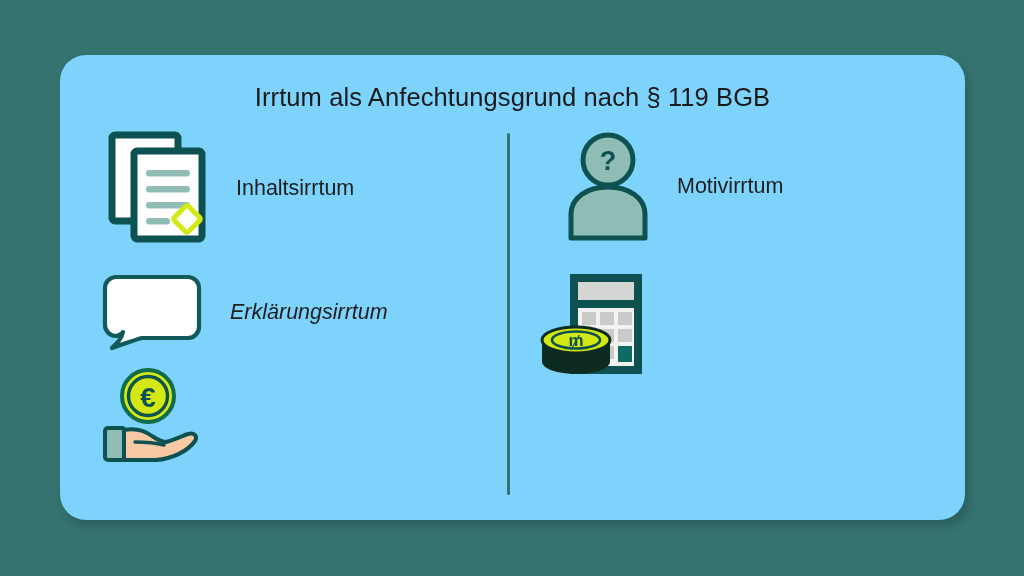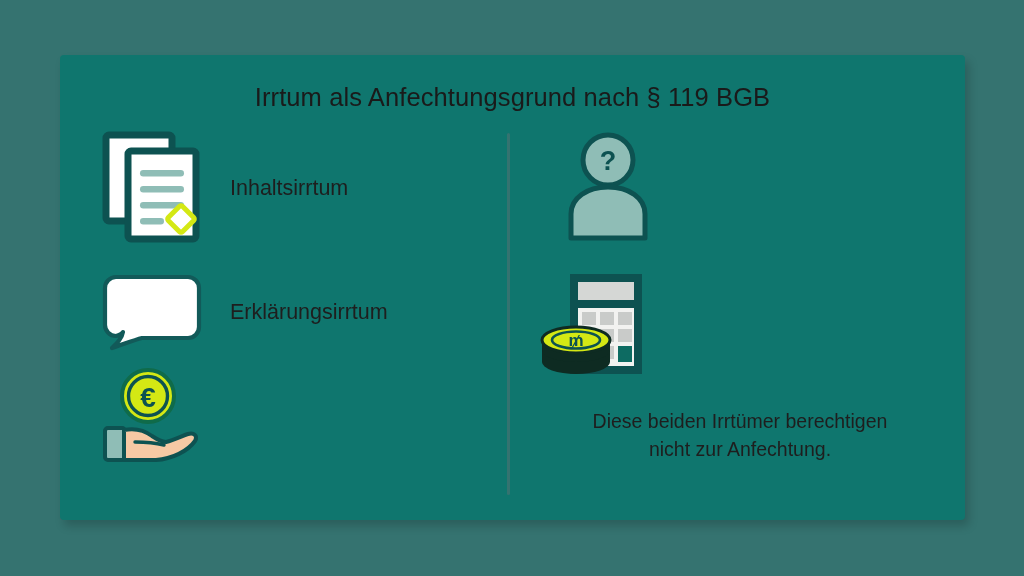--- a/index.html
+++ b/index.html
@@ -18,22 +18,22 @@
     width: 1024px;
     height: 576px;
   }
   
   #card {
     position: absolute;
     left: 60px;
     top: 55px;
     width: 905px;
     height: 465px;
-    background: #0f766e;
-    border-radius: 4px;
+    background: #7dd3fc;
+    border-radius: 26px;
     box-shadow: 4px 6px 10px rgba(0,0,0,0.18);
   }
   
   #title {
     position: absolute;
     left: 0;
     top: 28px;
     width: 905px;
     text-align: center;
     font-size: 25.5px;
@@ -68,22 +68,22 @@
     position: relative;
   }
   .row-label {
     font-size: 21.5px;
     color: #1e1e1e;
     line-height: 37px;
     white-space: pre-line;
   }
 
   
-  #row-inhalt    { left: 10px;  top: 0px;   }
-  #row-erklaer   { left: 10px;  top: 142px; }
+  #row-inhalt    { left: 16px;  top: 0px;   }
+  #row-erklaer   { left: 10px;  top: 142px; font-style: italic; }
   #row-eigen     { left: 10px;  top: 236px; }
   
   #row-motiv     { left: 35px;  top: 0px;   }
   #row-berech    { left: 10px;  top: 140px; }
 
   #footnote {
     position: absolute;
     left: 470px;
     top: 352px;
     width: 420px;
@@ -162,20 +162,21 @@
 
       <div class="row" id="row-motiv">
         <div class="icon-box">
           <svg width="86" height="112" viewBox="0 0 86 112">
             <circle cx="43" cy="30" r="25" fill="#8fbdb6" stroke="#0d5251" stroke-width="5"></circle>
             <text x="43" y="40" text-anchor="middle" font-family="'Liberation Sans', sans-serif" font-size="27" font-weight="bold" fill="#0d5251">?</text>
             <path d="M6 108 V84 C6 68 22 57 43 57 C64 57 80 68 80 84 V108 Z" fill="#8fbdb6" stroke="#0d5251" stroke-width="5" stroke-linejoin="round"></path>
           </svg>
         </div>
         <div class="gap-28"></div>
+        <div class="row-label">Motivirrtum</div>
       </div>
 
       <div class="row" id="row-berech">
         <div class="icon-box">
           <svg width="112" height="108" viewBox="0 0 112 108">
 
             <rect x="30" y="4" width="72" height="100" fill="#0d5251"></rect>
             <rect x="38" y="12" width="56" height="18" fill="#d5d7d5"></rect>
             <rect x="38" y="38" width="56" height="58" fill="#f2f2f0"></rect>
 
@@ -195,17 +196,15 @@
             <ellipse cx="36" cy="70" rx="34" ry="13" fill="#d4e814" stroke="#0e2b22" stroke-width="3"></ellipse>
             <ellipse cx="36" cy="70" rx="24" ry="8.5" fill="#d4e814" stroke="#0d5251" stroke-width="2.6"></ellipse>
             <text x="36" y="76" text-anchor="middle" font-family="'Liberation Sans', sans-serif" font-size="17" font-weight="bold" fill="#0d5251">₥</text>
           </svg>
         </div>
         <div class="gap-22"></div>
       </div>
 
     </div>
 
-    <div id="footnote">Diese beiden Irrtümer berechtigen
-nicht zur Anfechtung.</div>
 
   </div>
 </div>
 
 </body></html>

